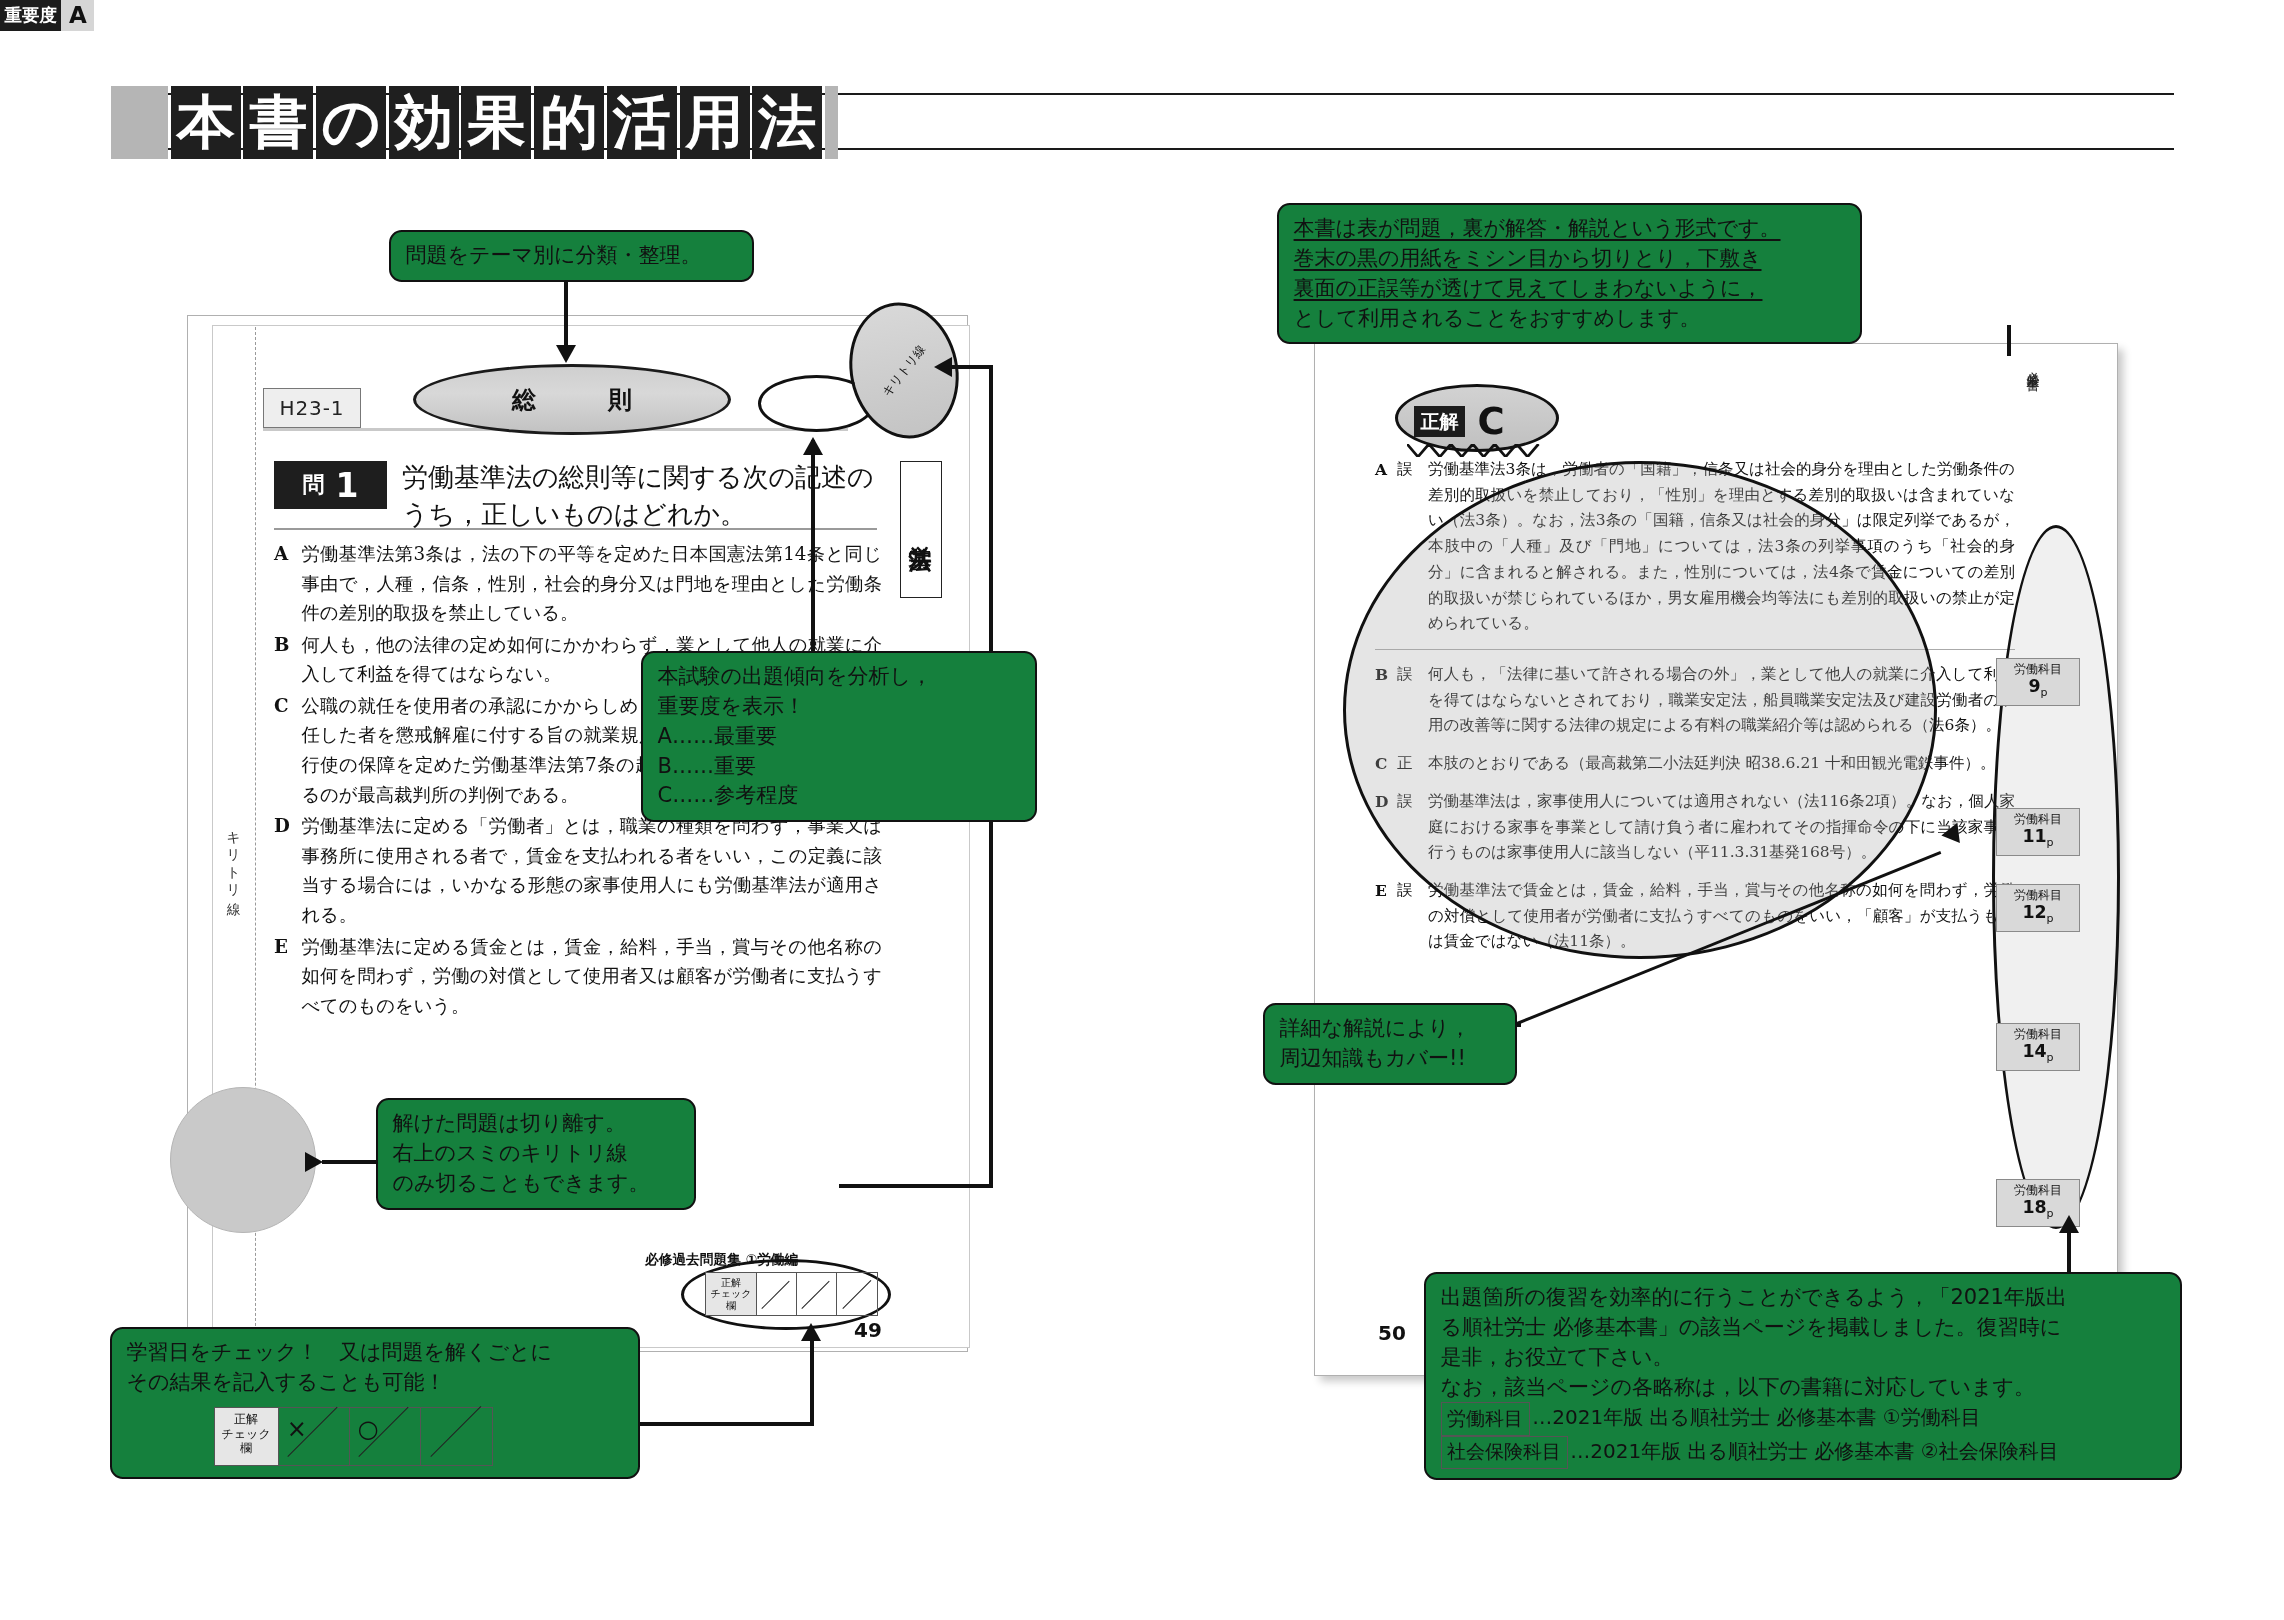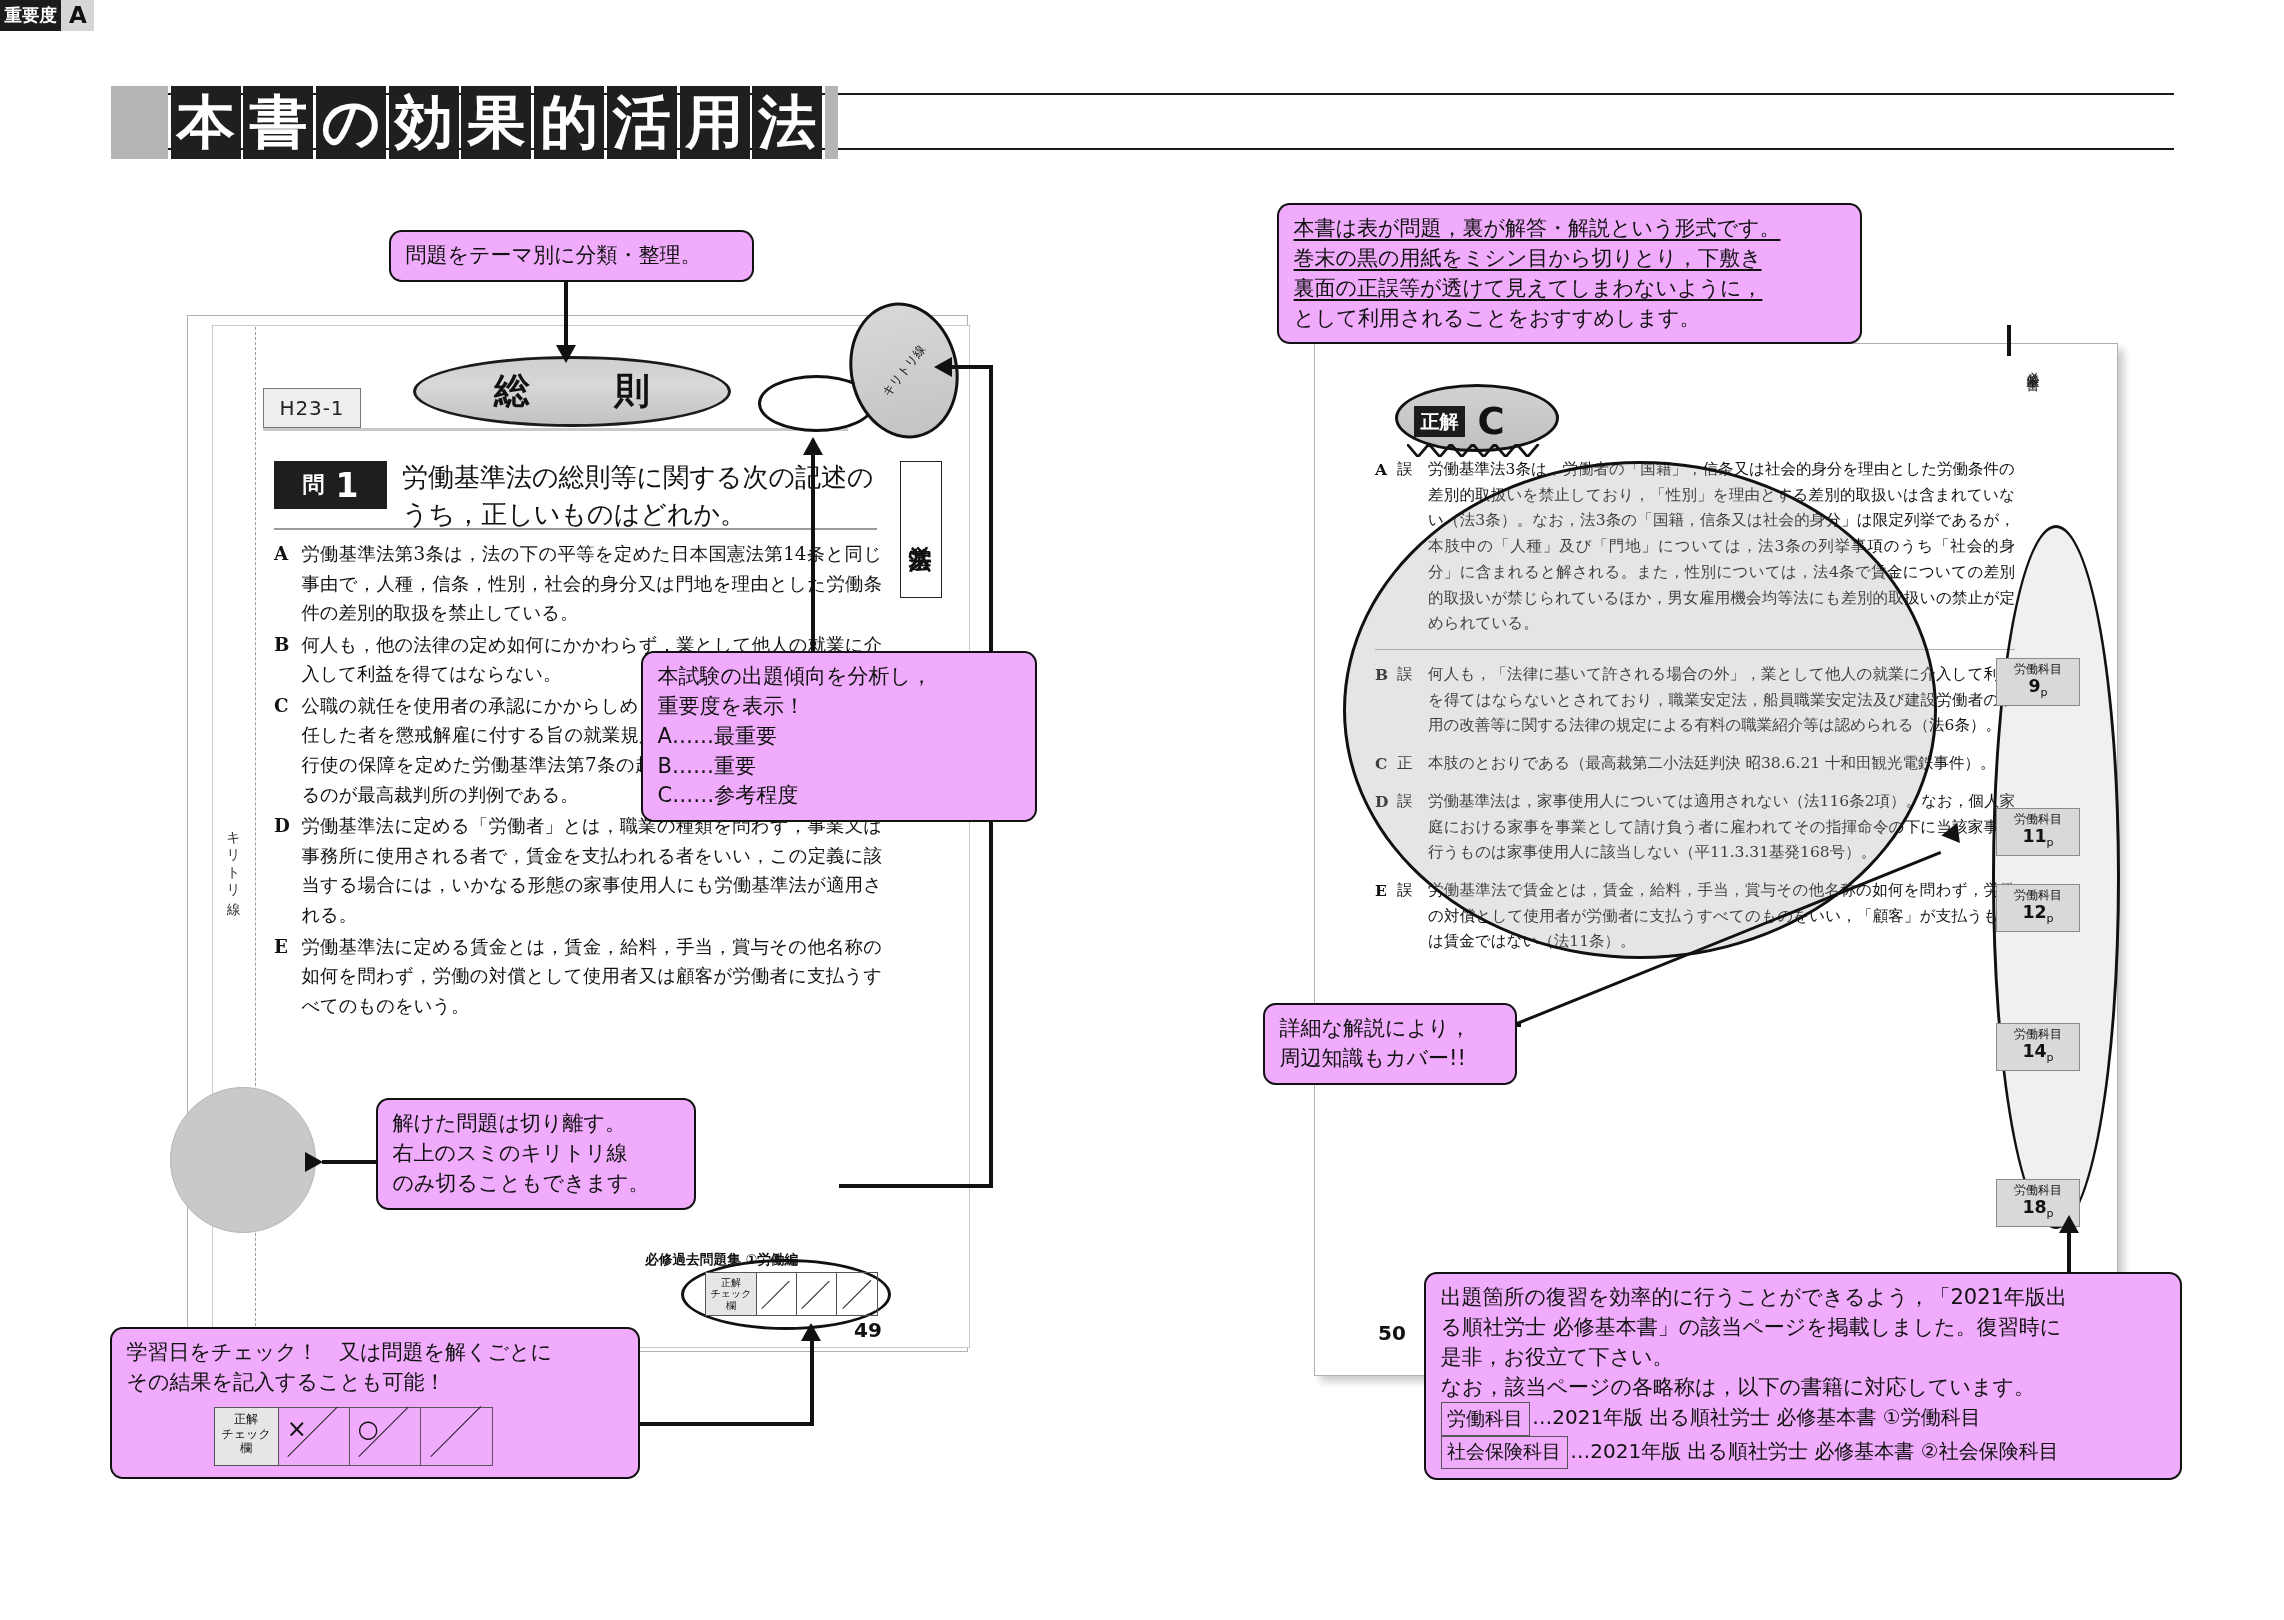--- a/index.html
+++ b/index.html
@@ -67,25 +67,25 @@
     position:absolute; left:263px; top:388px; width:98px; height:40px;
     background:#eeeeee; border:0.9px solid #777; color:#222;
     font-size:20px; line-height:38px; text-align:center;
     letter-spacing:0.9px;
   }
   #h23-rule {
     position:absolute; left:263px; top:428px; width:585px; height:2.7px;
     background:#c9c9c9;
   }
   #theme-oval {
-    position:absolute; left:413px; top:356px; width:318px; height:71px;
+    position:absolute; left:413px; top:364px; width:318px; height:71px;
     border-radius:50%; border:3.7px solid #1b1b1b;
     background:linear-gradient(#cfcfcf,#d8d8d8 40%,#c2c2c2);
     display:flex; align-items:center; justify-content:center;
-    font-size:36px; font-weight:700; letter-spacing:24px;
+    font-size:24px; font-weight:700; letter-spacing:24px;
     color:#111; text-indent:24px;
   }
   #importance-oval {
     position:absolute; left:758px; top:375px; width:117px; height:57px;
     border-radius:50%; border:3.7px solid #111; background:#fff;
     display:flex; align-items:center; justify-content:center;
   }
   #importance-chip { display:flex; align-items:stretch; height:31px; }
   #importance-chip .lbl {
     background:#1c1c1c; color:#fff; font-size:17.4px; font-weight:700;
@@ -234,21 +234,21 @@
   .pagetag .pg sub { font-size:11px; font-weight:400; }
 
   #right-footer-pageno {
     position:absolute; left:1378px; top:1321px;
     font-size:20px; font-weight:700; color:#111;
   }
 
   
   .callout {
     position:absolute;
-    background:#f0abfc;
+    background:#15803d;
     border:2.7px solid #111;
     border-radius:12.8px;
     padding:9.1px 14.6px;
     font-size:21px; line-height:1.42; color:#111;
     font-family:"DejaVu Sans","Liberation Sans",sans-serif;
     z-index:40;
   }
   .callout .u { text-decoration:underline; text-underline-offset:3.7px; }
   .line { position:absolute; background:#111; z-index:35; }
   .arrowhead { position:absolute; width:0; height:0; z-index:36; }

